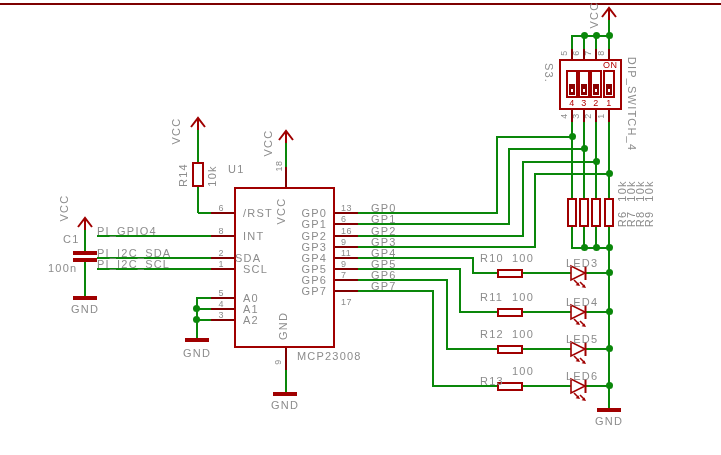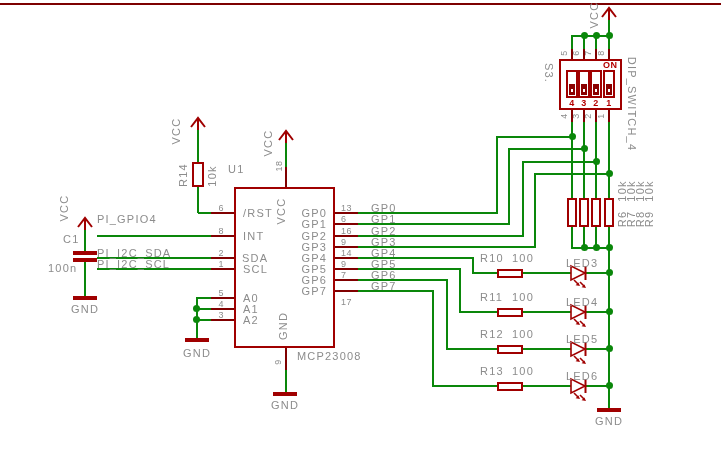--- a/index.html
+++ b/index.html
@@ -11,21 +11,21 @@
   .pv{position:absolute;width:2px;background:#800000;}
   .dot{position:absolute;width:7px;height:7px;border-radius:50%;background:#0a870a;}
   .box{position:absolute;border:2px solid #a00000;box-sizing:border-box;background:#fff;}
   .rbody{position:absolute;border:2px solid #a00000;box-sizing:border-box;background:#fff;}
   .bar{position:absolute;height:4px;background:#a00000;}
   .lbl{position:absolute;color:#8c8c8c;font-size:11px;letter-spacing:1.2px;white-space:nowrap;line-height:12px;}
   .pn{position:absolute;color:#8c8c8c;font-size:9px;letter-spacing:.5px;white-space:nowrap;line-height:10px;}
   .vt{position:absolute;transform:translate(-50%,-50%) rotate(-90deg);white-space:nowrap;}
   .vt90{position:absolute;transform:translate(-50%,-50%) rotate(90deg);white-space:nowrap;}
   .ct{position:absolute;transform:translateX(-50%);white-space:nowrap;}
-  .red{color:#b40000;font-weight:bold;font-size:9px;letter-spacing:.5px;line-height:10px;}
+  .red{color:#b40000;font-weight:normal;font-size:9px;letter-spacing:.5px;line-height:10px;}
   .gtx{color:#8c8c8c;font-size:11px;letter-spacing:1.2px;line-height:12px;}
   .gsm{color:#8c8c8c;font-size:9px;letter-spacing:.5px;line-height:10px;}
   .slider{position:absolute;width:12px;height:28px;border:2px solid #a00000;box-sizing:border-box;background:#fff;}
   .slfill{position:absolute;left:1px;right:1px;bottom:1px;height:11px;background:#8b0000;}
   .slnotch{position:absolute;left:3px;bottom:4px;width:2px;height:3px;background:#fff;}
   svg{position:absolute;overflow:visible;}
   .topline{position:absolute;left:0;top:3px;width:721px;height:2px;background:#7d0000;}
 </style>
 </head>
 <body>
@@ -248,21 +248,21 @@
   <div class="vt gtx" style="left:594px;top:15px">VCC</div>
   <div class="ct gtx" style="left:85px;top:303px">GND</div>
   <div class="ct gtx" style="left:197px;top:347px">GND</div>
   <div class="ct gtx" style="left:285px;top:399px">GND</div>
   <div class="ct gtx" style="left:609px;top:415px">GND</div>
 
   <div class="lbl" style="left:228px;top:163px">U1</div>
   <div class="lbl" style="left:297px;top:350px">MCP23008</div>
   <div class="lbl" style="left:243px;top:207px">/RST</div>
   <div class="lbl" style="left:243px;top:230px">INT</div>
-  <div class="lbl" style="left:242px;top:252px">SDA</div>
+  <div class="lbl" style="left:235px;top:252px">SDA</div>
   <div class="lbl" style="left:243px;top:263px">SCL</div>
   <div class="lbl" style="left:243px;top:292px">A0</div>
   <div class="lbl" style="left:243px;top:303px">A1</div>
   <div class="lbl" style="left:243px;top:314px">A2</div>
   <div class="lbl" style="left:288px;top:207px;width:39px;text-align:right">GP0</div>
   <div class="lbl" style="left:288px;top:218px;width:39px;text-align:right">GP1</div>
   <div class="lbl" style="left:288px;top:230px;width:39px;text-align:right">GP2</div>
   <div class="lbl" style="left:288px;top:241px;width:39px;text-align:right">GP3</div>
   <div class="lbl" style="left:288px;top:252px;width:39px;text-align:right">GP4</div>
   <div class="lbl" style="left:288px;top:263px;width:39px;text-align:right">GP5</div>
@@ -275,28 +275,28 @@
   <div class="pn" style="left:204px;top:226px;width:20px;text-align:right">8</div>
   <div class="pn" style="left:204px;top:248px;width:20px;text-align:right">2</div>
   <div class="pn" style="left:204px;top:259px;width:20px;text-align:right">1</div>
   <div class="pn" style="left:204px;top:288px;width:20px;text-align:right">5</div>
   <div class="pn" style="left:204px;top:299px;width:20px;text-align:right">4</div>
   <div class="pn" style="left:204px;top:310px;width:20px;text-align:right">3</div>
   <div class="pn" style="left:341px;top:203px">13</div>
   <div class="pn" style="left:341px;top:214px">6</div>
   <div class="pn" style="left:341px;top:226px">16</div>
   <div class="pn" style="left:341px;top:237px">9</div>
-  <div class="pn" style="left:341px;top:248px">14</div>
+  <div class="pn" style="left:341px;top:248px">11</div>
   <div class="pn" style="left:341px;top:259px">9</div>
   <div class="pn" style="left:341px;top:270px">7</div>
   <div class="pn" style="left:341px;top:297px">17</div>
   <div class="vt gsm" style="left:279px;top:166px">18</div>
   <div class="vt gsm" style="left:278px;top:362px">9</div>
 
-  <div class="lbl" style="left:97px;top:213px">PI_GPIO4</div>
+  <div class="lbl" style="left:97px;top:225px">PI_GPIO4</div>
   <div class="lbl" style="left:97px;top:247px">PI_I2C_SDA</div>
   <div class="lbl" style="left:97px;top:258px">PI_I2C_SCL</div>
   <div class="lbl" style="left:371px;top:202px">GP0</div>
   <div class="lbl" style="left:371px;top:213px">GP1</div>
   <div class="lbl" style="left:371px;top:225px">GP2</div>
   <div class="lbl" style="left:371px;top:236px">GP3</div>
   <div class="lbl" style="left:371px;top:247px">GP4</div>
   <div class="lbl" style="left:371px;top:258px">GP5</div>
   <div class="lbl" style="left:371px;top:269px">GP6</div>
   <div class="lbl" style="left:371px;top:280px">GP7</div>
@@ -312,19 +312,19 @@
   <div class="vt gtx" style="left:622px;top:191px">10k</div>
   <div class="vt gtx" style="left:631px;top:191px">10k</div>
   <div class="vt gtx" style="left:640px;top:191px">10k</div>
   <div class="vt gtx" style="left:649px;top:191px">10k</div>
   <div class="lbl" style="left:480px;top:252px">R10</div>
   <div class="lbl" style="left:512px;top:252px">100</div>
   <div class="lbl" style="left:480px;top:291px">R11</div>
   <div class="lbl" style="left:512px;top:291px">100</div>
   <div class="lbl" style="left:480px;top:328px">R12</div>
   <div class="lbl" style="left:512px;top:328px">100</div>
-  <div class="lbl" style="left:480px;top:365px">R13</div>
+  <div class="lbl" style="left:480px;top:375px">R13</div>
   <div class="lbl" style="left:512px;top:365px">100</div>
   <div class="lbl" style="left:566px;top:257px">LED3</div>
   <div class="lbl" style="left:566px;top:296px">LED4</div>
   <div class="lbl" style="left:566px;top:333px">LED5</div>
   <div class="lbl" style="left:566px;top:370px">LED6</div>
 </div>
 
 </body></html>

